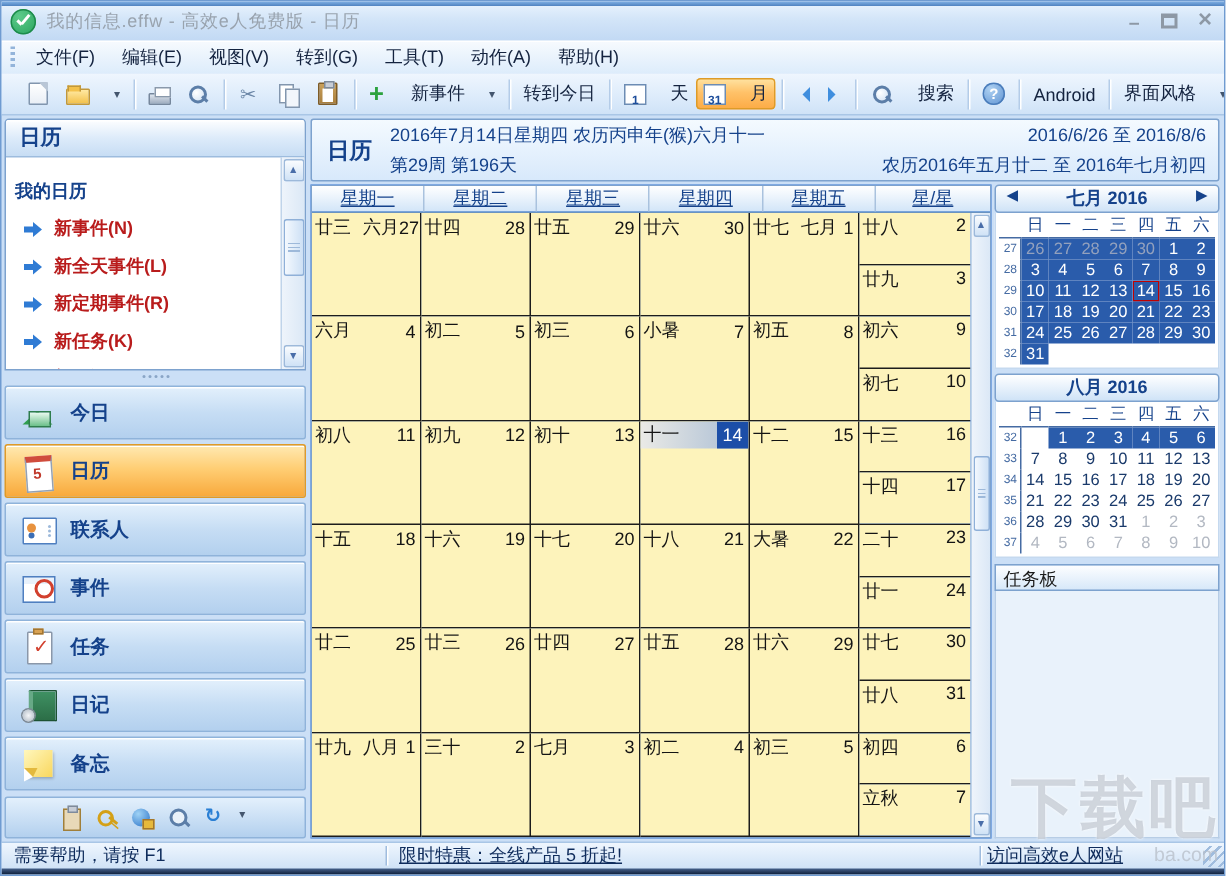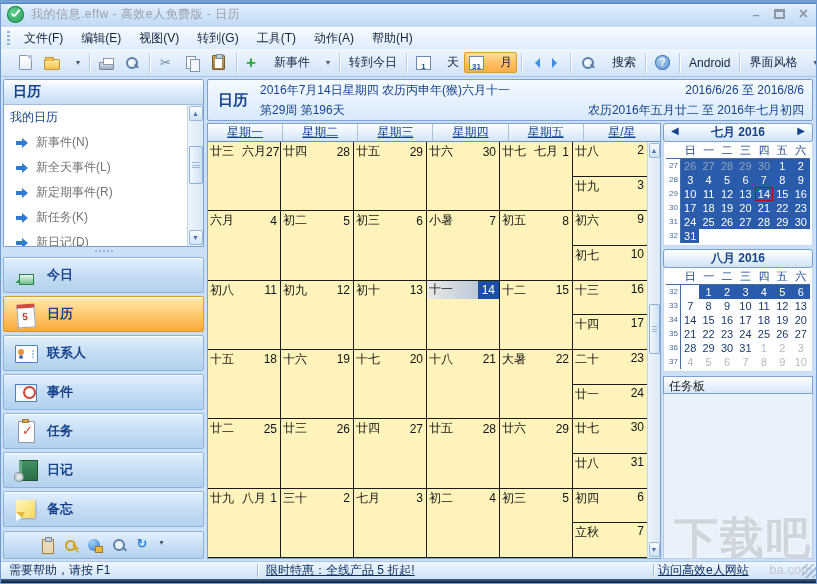--- a/index.html
+++ b/index.html
@@ -71,23 +71,23 @@
 
   
   .main{flex:1;display:flex;padding:2px 3px 2px 2px;gap:3px;min-height:0;}
 
   
   .sidebar{width:201px;flex:none;display:flex;flex-direction:column;min-height:0;}
   .cal-list-panel{height:168px;flex:none;border:1px solid #7da2ce;border-radius:3px 3px 0 0;background:#fff;display:flex;flex-direction:column;overflow:hidden;}
   .panel-header{height:25px;flex:none;background:linear-gradient(#fdfeff,#ddebfa 50%,#c7ddf4);border-bottom:1px solid #9dbcde;
     display:flex;align-items:center;padding:0 9px;color:#15428b;font-weight:bold;font-size:14px;box-shadow:0 1px 0 #fff inset;}
   .list-body{flex:1;display:flex;min-height:0;}
-  .list-content{flex:1;padding-top:2px;}
+  .list-content{flex:1;padding-top:12px;font-weight:bold;}
   .list-title{font-size:12px;color:#15428b;padding:2px 6px 4px;}
-  .action-item{display:flex;align-items:center;gap:7px;padding:4px 6px 4px 12px;font-size:12px;color:#737373;cursor:pointer;}
+  .action-item{display:flex;align-items:center;gap:7px;padding:4px 6px 4px 12px;font-size:12px;color:#b91c1c;cursor:pointer;}
   .arrow-ic{width:13px;height:10px;position:relative;flex:none;}
   .arrow-ic::before{content:"";position:absolute;left:0;top:3px;width:6px;height:4px;background:#2f7bd4;}
   .arrow-ic::after{content:"";position:absolute;left:6px;top:0;border:5px solid transparent;border-left:6px solid #2f7bd4;}
   .vscroll{width:16px;flex:none;background:linear-gradient(90deg,#eef4fb,#dbe8f6);border-left:1px solid #c0d4ea;display:flex;flex-direction:column;align-items:center;}
   .scroll-btn{width:14px;height:15px;margin:1px 0;border-radius:2px;background:linear-gradient(#fdfeff,#cce0f5);box-shadow:0 0 0 1px #9db9da inset;
     color:#4a6ea9;font-size:7px;text-align:center;line-height:15px;}
   .scroll-btn.up::before{content:"▲";}
   .scroll-btn.down::before{content:"▼";}
   .scroll-spacer{flex:1;}
   .scroll-thumb{width:14px;border-radius:2px;background:linear-gradient(90deg,#f7fbff,#cadef4);box-shadow:0 0 0 1px #8fb0d8 inset;position:relative;}

